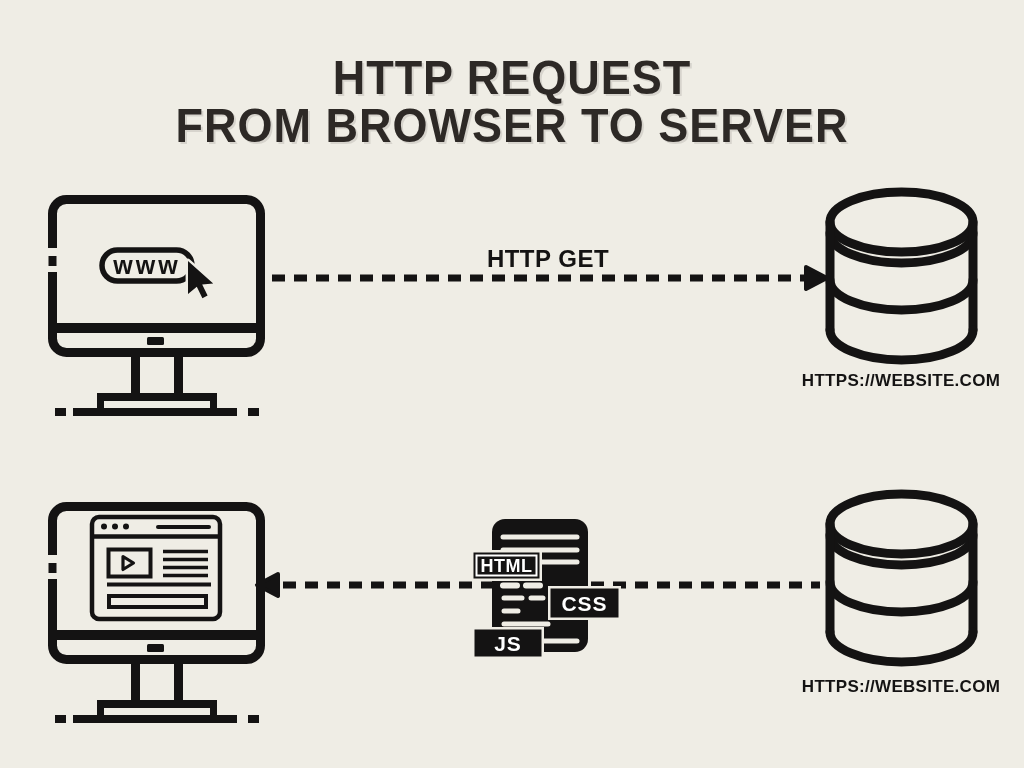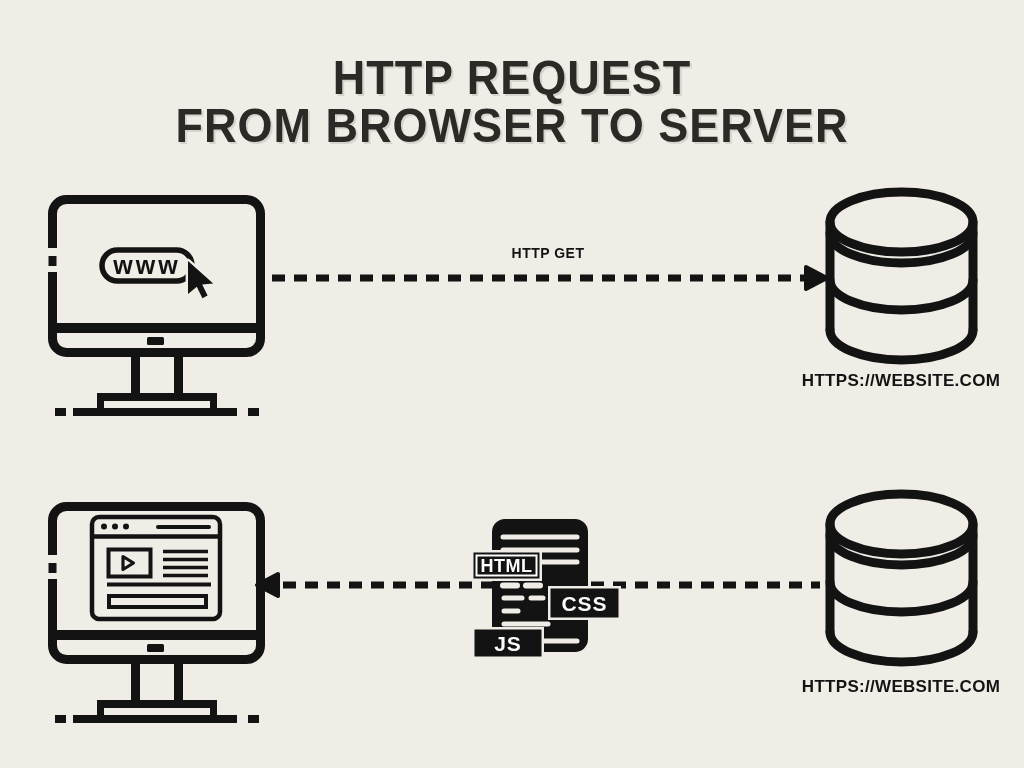--- a/index.html
+++ b/index.html
@@ -19,21 +19,21 @@
   .title{
     position:absolute;left:0;top:53px;width:1024px;
     text-align:center;color:var(--title-text,#2D2926);
     font-weight:bold;font-size:45px;line-height:45px;letter-spacing:1px;
     transform:scaleY(1.07);transform-origin:top center;
     text-shadow:2px 2px 0 rgba(40,35,30,0.12);
   }
   .label{
     position:absolute;color:var(--ink,#141313);font-weight:bold;text-align:center;
   }
-  .http-get{left:448px;top:245px;width:200px;font-size:14px;letter-spacing:0.5px;}
+  .http-get{left:448px;top:245px;width:200px;font-size:24px;letter-spacing:0.5px;}
   .url{width:280px;font-size:17px;letter-spacing:0.3px;}
   .url-top{left:761px;top:371px;}
   .url-bottom{left:761px;top:677px;}
   svg.scene{position:absolute;left:0;top:0;}
   .stroke-ink{stroke:var(--ink,#141313);fill:none;}
   .fill-ink{fill:var(--ink,#141313);}
   .fill-bg{fill:var(--background,#EFEDE5);}
   .stroke-bg{stroke:var(--background,#EFEDE5);fill:none;}
   .svg-text{
     font-family:"Liberation Sans",sans-serif;font-weight:bold;

